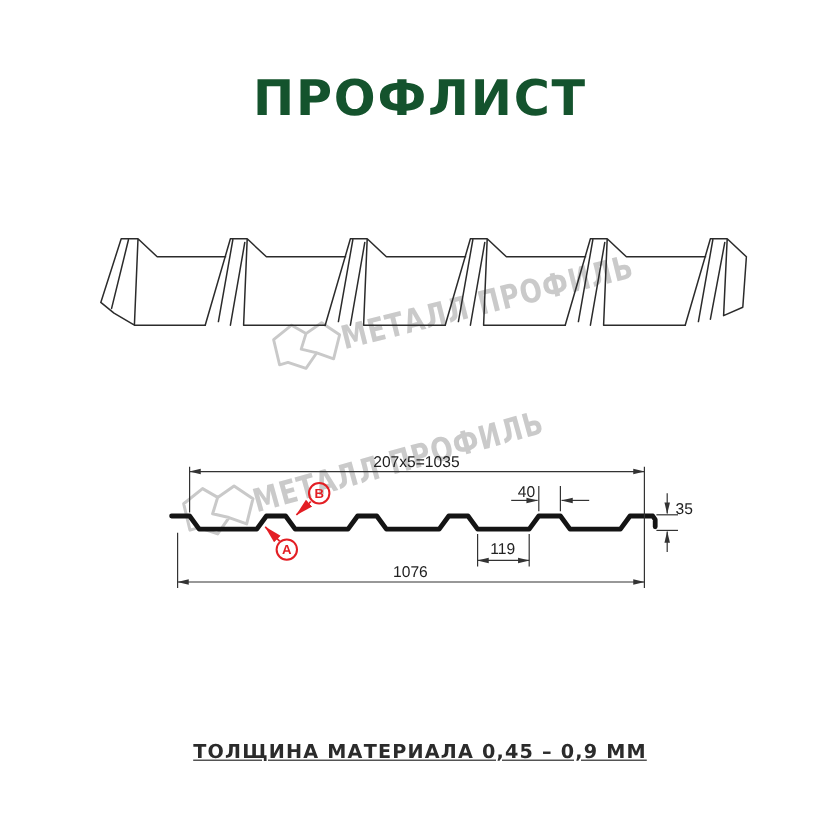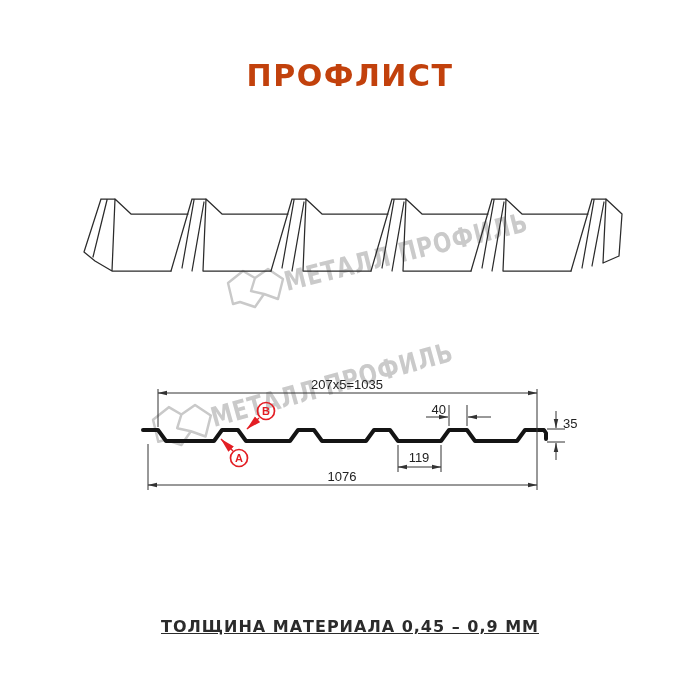--- a/index.html
+++ b/index.html
@@ -2,21 +2,21 @@
 <html><head>
 <meta charset="utf-8">
 <style>
   html,body{margin:0;padding:0;background:#fff;}
   .page{
     position:relative;width:700px;height:700px;background:#ffffff;
     font-family:"Liberation Sans", sans-serif;overflow:hidden;
   }
   .title{
     position:absolute;top:58px;left:0;right:0;text-align:center;
-    font-size:30px;font-weight:800;letter-spacing:1.5px;color:#c2410c;
+    font-size:41px;font-weight:800;letter-spacing:1.5px;color:#14532d;
     font-family:"DejaVu Sans","Liberation Sans",sans-serif;
   }
   .subtitle{
     position:absolute;top:101px;left:0;right:0;text-align:center;
     font-size:15px;font-weight:600;letter-spacing:1px;color:#1c1c1c;
     font-family:"DejaVu Sans","Liberation Sans",sans-serif;
   }
   .footer-note{
     position:absolute;top:617px;left:0;right:0;text-align:center;
     font-size:16px;font-weight:600;letter-spacing:1px;color:#2b2b2b;

